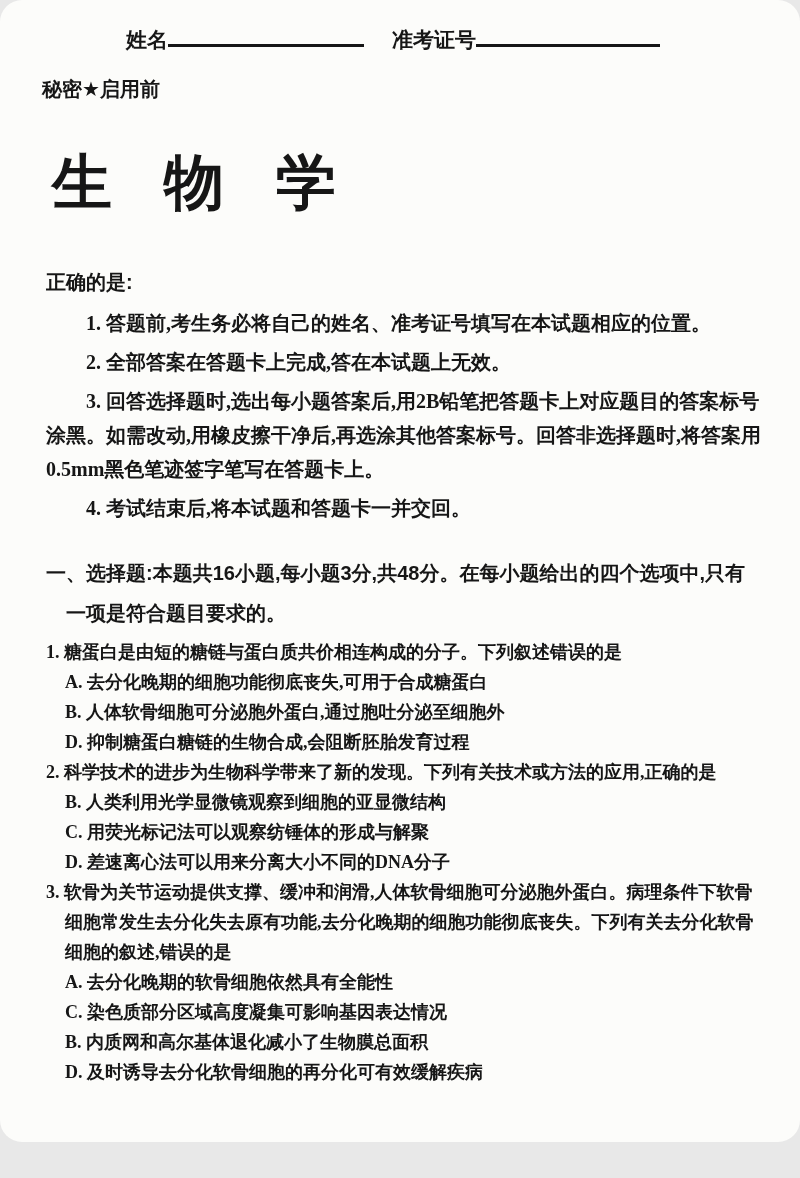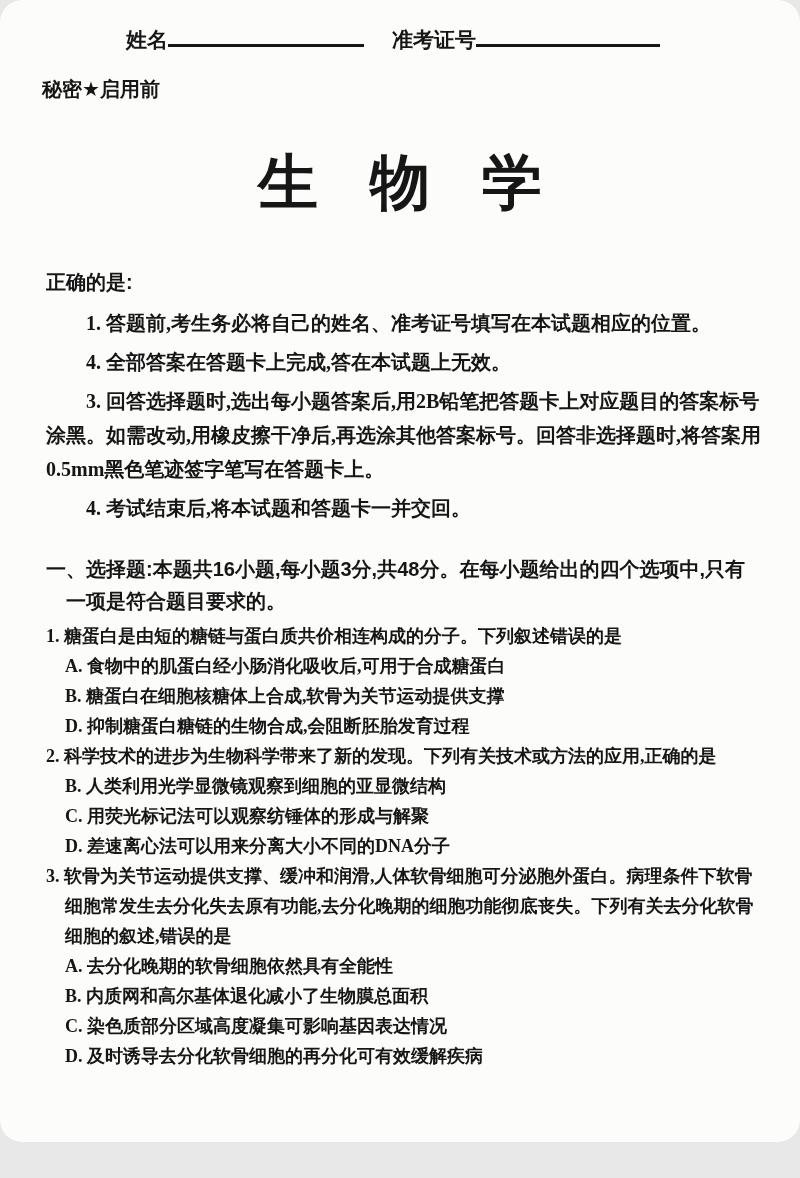--- a/index.html
+++ b/index.html
@@ -32,21 +32,20 @@
   
   .classification{
     margin:22px 0 0 42px;
     font-family:"Liberation Sans","DejaVu Sans",sans-serif;
     font-weight:700;
     font-size:20px;
   }
   
   .title{
     margin:40px 0 0 0;
-    text-align:center;
     font-size:60px;
     line-height:80px;
     font-weight:600;
     letter-spacing:52px;
     padding-left:52px;
     font-family:"Liberation Serif","DejaVu Serif",serif;
   }
   
   .notice-heading{
     margin:46px 0 0 46px;
@@ -61,21 +60,21 @@
     text-indent:2em;
     font-weight:600;
   }
   .notice + .notice{margin-top:4px;}
   
   .section-heading{
     margin:28px 38px 4px 46px;
     font-family:"Liberation Sans","DejaVu Sans",sans-serif;
     font-weight:700;
     font-size:20px;
-    line-height:32px;
+    line-height:40px;
     padding-left:1em;
     text-indent:-1em;
   }
   
   .question{
     margin:0 34px 0 46px;
     font-size:18px;
     line-height:30px;
     font-weight:600;
   }
@@ -100,43 +99,43 @@
   <div class="header-row">
     <span>姓名</span><span class="uline uline-name"></span><span class="group2">准考证号</span><span class="uline uline-no"></span>
   </div>
 
   <div class="classification">秘密★启用前</div>
 
   <h1 class="title">生物学</h1>
 
   <div class="notice-heading">正确的是:</div>
   <p class="notice">1. 答题前,考生务必将自己的姓名、准考证号填写在本试题相应的位置。</p>
-  <p class="notice">4. 全部答案在答题卡上完成,答在本试题上无效。</p>
+  <p class="notice">2. 全部答案在答题卡上完成,答在本试题上无效。</p>
   <p class="notice">3. 回答选择题时,选出每小题答案后,用2B铅笔把答题卡上对应题目的答案标号涂黑。如需改动,用橡皮擦干净后,再选涂其他答案标号。回答非选择题时,将答案用0.5mm黑色笔迹签字笔写在答题卡上。</p>
   <p class="notice">4. 考试结束后,将本试题和答题卡一并交回。</p>
 
   <div class="section-heading">一、选择题:本题共16小题,每小题3分,共48分。在每小题给出的四个选项中,只有一项是符合题目要求的。</div>
 
   <div class="question">
     <p class="stem">1. 糖蛋白是由短的糖链与蛋白质共价相连构成的分子。下列叙述错误的是</p>
-    <p class="option">A. 食物中的肌蛋白经小肠消化吸收后,可用于合成糖蛋白</p>
-    <p class="option">B. 糖蛋白在细胞核糖体上合成,软骨为关节运动提供支撑</p>
+    <p class="option">A. 去分化晚期的细胞功能彻底丧失,可用于合成糖蛋白</p>
+    <p class="option">B. 人体软骨细胞可分泌胞外蛋白,通过胞吐分泌至细胞外</p>
     <p class="option">D. 抑制糖蛋白糖链的生物合成,会阻断胚胎发育过程</p>
   </div>
 
   <div class="question">
     <p class="stem">2. 科学技术的进步为生物科学带来了新的发现。下列有关技术或方法的应用,正确的是</p>
     <p class="option">B. 人类利用光学显微镜观察到细胞的亚显微结构</p>
     <p class="option">C. 用荧光标记法可以观察纺锤体的形成与解聚</p>
     <p class="option">D. 差速离心法可以用来分离大小不同的DNA分子</p>
   </div>
 
   <div class="question">
     <p class="stem">3. 软骨为关节运动提供支撑、缓冲和润滑,人体软骨细胞可分泌胞外蛋白。病理条件下软骨细胞常发生去分化失去原有功能,去分化晚期的细胞功能彻底丧失。下列有关去分化软骨细胞的叙述,错误的是</p>
     <p class="option">A. 去分化晚期的软骨细胞依然具有全能性</p>
+    <p class="option">C. 染色质部分区域高度凝集可影响基因表达情况</p>
     <p class="option">B. 内质网和高尔基体退化减小了生物膜总面积</p>
-    <p class="option">C. 染色质部分区域高度凝集可影响基因表达情况</p>
     <p class="option">D. 及时诱导去分化软骨细胞的再分化可有效缓解疾病</p>
   </div>
 
   <div class="footer">生物学试题　第1页(共8页)</div>
 
 </div>
 
 </body></html>

